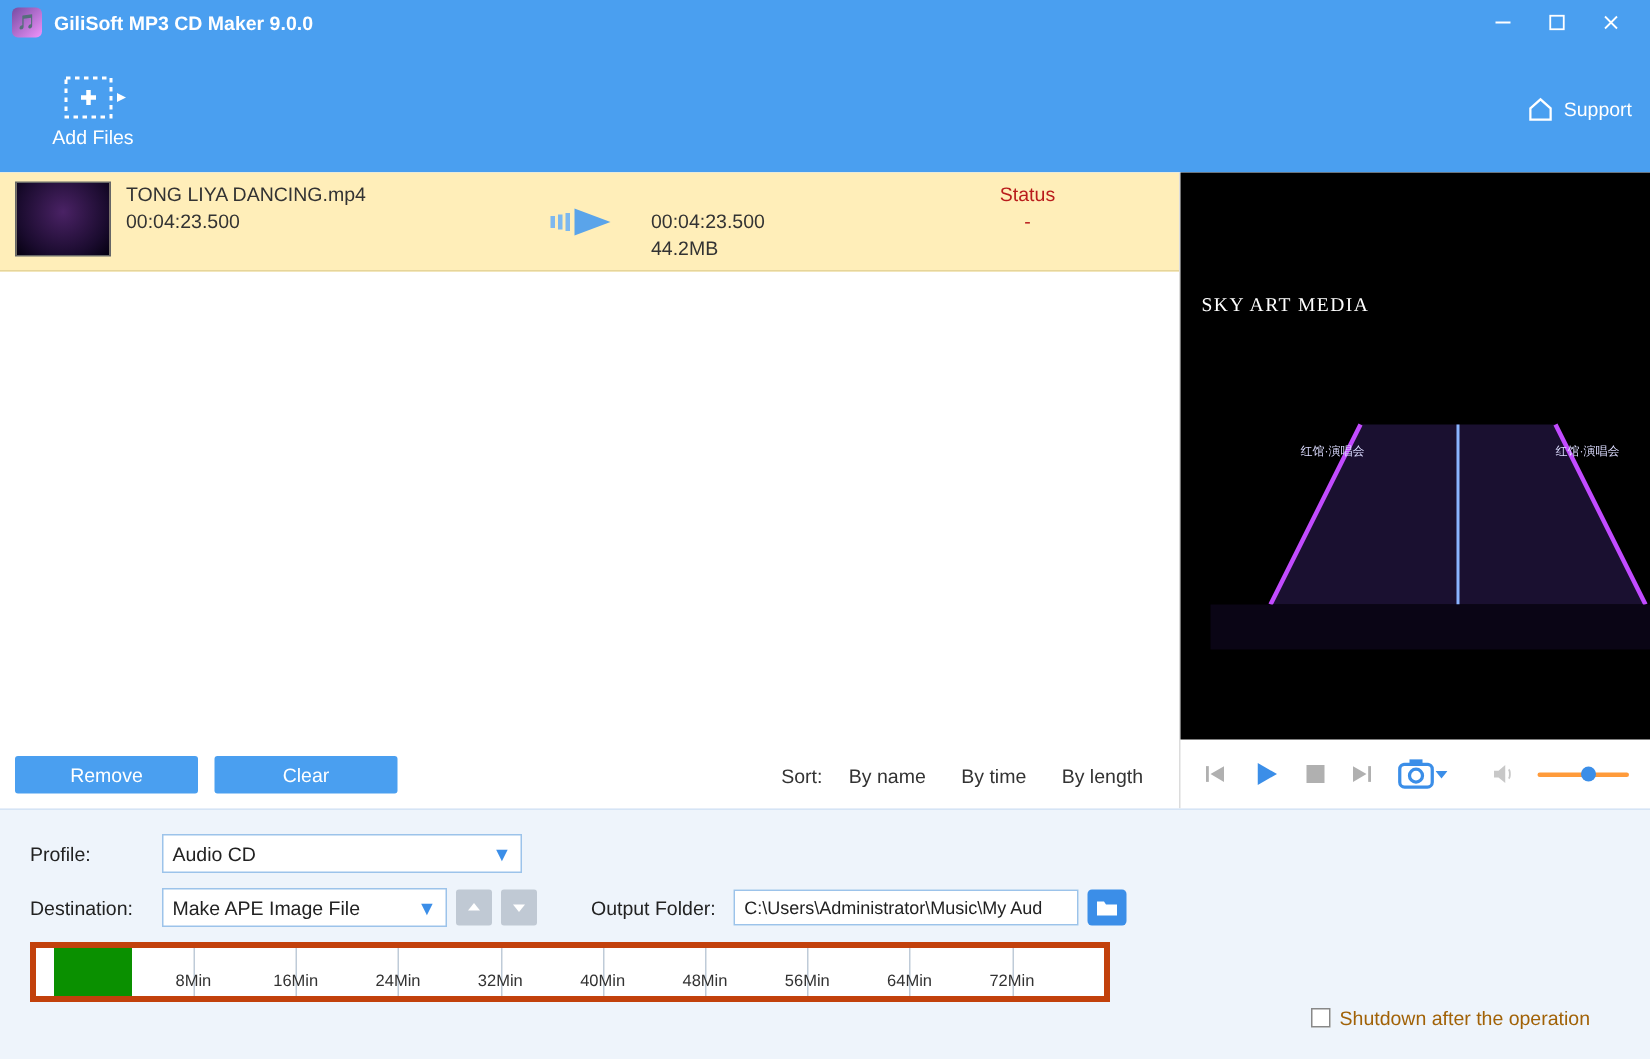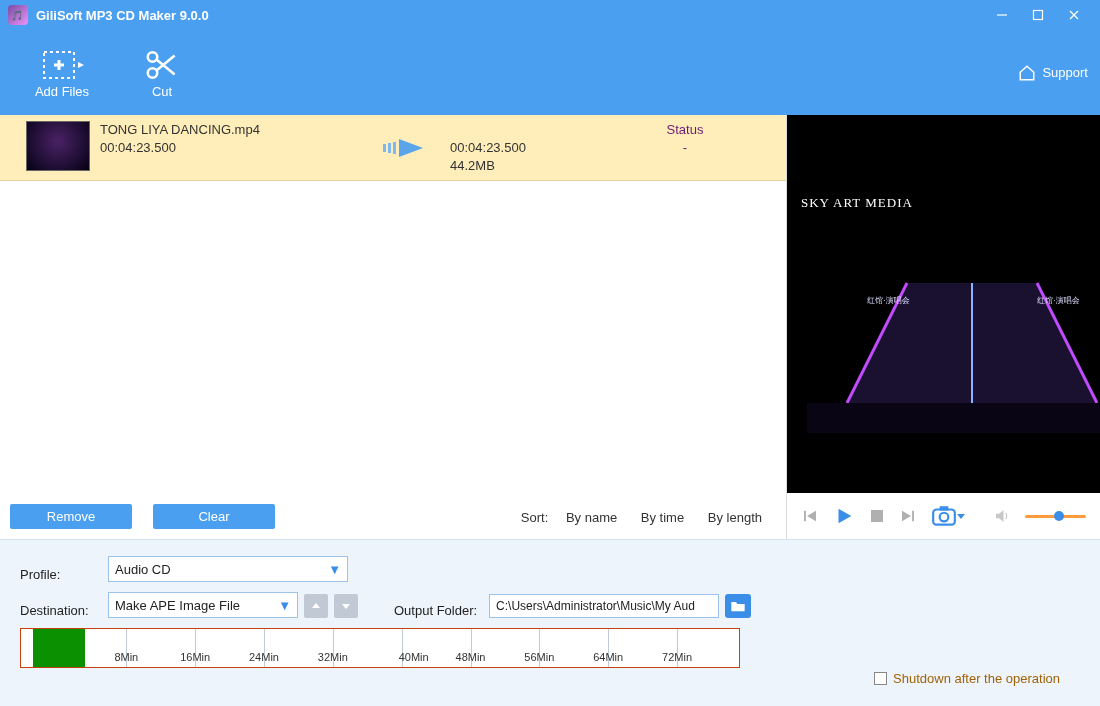--- a/index.html
+++ b/index.html
@@ -9,49 +9,49 @@
   .titlebar .title { font-size: 13px; font-weight: bold; flex: 0 0 auto; }
   .titlebar .spacer { flex: 1; }
   .win-btn { width: 36px; height: 30px; display: flex; align-items: center; justify-content: center; cursor: pointer; }
   .win-btn svg { stroke: #fff; fill: none; stroke-width:1.2; }
   .toolbar { height: 85px; background: #4a9ff0; display: flex; align-items: center; padding: 0 12px; color:#fff; }
   .toolbtn { display: flex; flex-direction: column; align-items: center; justify-content:center; width:100px; height:80px; cursor:pointer; font-size:13px; }
   .toolbar .spacer { flex:1; }
   .support { display:flex; align-items:center; gap:6px; color:#fff; font-size:13px; cursor:pointer; }
   .content { display:flex; height: 424px; }
   .filelist { flex: 1 1 auto; border-right: 1px solid #dcdcdc; position:relative; background:#fff;}
-  .filerow { display:flex; height:66px; background:#ffeeb9; border-bottom:1px solid #e6d59a; padding:6px 26px; align-items: flex-start; gap:10px;}
+  .filerow { display:flex; height:66px; background:#ffeeb9; border-bottom:1px solid #e6d59a; padding:6px 10px; align-items: flex-start; gap:10px;}
   .thumb { width:64px; height:50px; background: radial-gradient(circle at 50% 40%, #4a2265 0%, #1a0b2e 70%, #050010 100%); border:1px solid #666; flex-shrink:0;}
   .fileinfo { width:260px; font-size:13px; color:#333; line-height:18px;}
   .arrowcol { width:70px; display:flex; align-items:center; justify-content:center; height:100%;}
   .targetinfo { width:150px; font-size:13px; color:#333; line-height:18px; padding-top:18px;}
-  .statuscol { flex:1; text-align:center; font-size:13px; color:#701a75; line-height:18px;}
-  .listbtns { position:absolute; bottom:10px; left:10px; display:flex; gap:21px;}
+  .statuscol { flex:1; text-align:center; font-size:13px; color:#b91c1c; line-height:18px;}
+  .listbtns { position:absolute; bottom:10px; left:10px; display:flex; gap:11px;}
   .bluebtn { width:122px; height:25px; background:#4a9ff0; color:#fff; border:none; border-radius:2px; font-size:13px; cursor:pointer;}
   .sortrow { position:absolute; bottom:14px; right:14px; font-size:13px; color:#333;}
   .sortrow span.k { margin-right:4px;}
   .sortrow span.opt { margin: 0 10px; cursor:pointer;}
   .preview { width: 313px; display:flex; flex-direction:column; background:#fff; }
   .video { flex:1; background:#000; margin:0; position:relative; overflow:hidden;}
   .watermark { position:absolute; top:80px; left:14px; color:#fff; font-family: Georgia, serif; font-size:13px; letter-spacing:1px;}
   .stage { position:absolute; bottom:40px; left:0; right:0; height:200px; }
   .pvcontrols { height:46px; display:flex; align-items:center; gap:14px; padding:0 14px;}
   .pvcontrols .ico { cursor:pointer; display:flex; align-items:center; color:#999;}
   .pvcontrols .ico.pri { color:#3b8ee8;}
   .vol-slider { width:70px; height:3px; background:#ff9b3b; position:relative; border-radius:2px;}
   .vol-slider::after{content:""; position:absolute; right:22px; top:-3.5px; width:10px; height:10px; background:#3b8ee8; border-radius:50%;}
   .bottom { height: 167px; background:#eef4fb; border-top:1px solid #d5e4f5; padding: 16px 20px 10px 20px; position:relative;}
-  .row { display:flex; align-items:flex-end; margin-bottom:10px; }
+  .row { display:flex; align-items:center; margin-bottom:10px; }
   .row label { font-size:13px; color:#222; width:88px;}
   .combo { height:24px; border:1px solid #9cc3ea; background:#fff; display:flex; align-items:center; padding:12px 6px; font-size:13px; color:#222; cursor:pointer;}
   .combo .dd { margin-left:auto; color:#3b8ee8;}
   .sqbtn { width:24px; height:24px; background:#c0c9d4; border-radius:2px; margin-left:6px; display:flex; align-items:center; justify-content:center; cursor:pointer;}
   .textbox { height:24px; border:1px solid #9cc3ea; background:#fff; font-size:12px; padding:0 6px; width:230px; color:#222;}
   .browse { width:26px; height:24px; background:#3b8ee8; border-radius:3px; margin-left:6px; display:flex; align-items:center; justify-content:center; cursor:pointer;}
-  .timeline { margin-top:6px; display:flex; height:40px; border:1px solid #c2410c; background:#fff; width:720px;padding-left:12px;}
+  .timeline { margin-top:6px; display:flex; height:40px; border:4px solid #c2410c; background:#fff; width:720px;padding-left:12px;}
   .timeline .filled { width:52px; background:#0a9000;}
   .timeline .ticks { flex:1; position:relative;}
   .timeline .tick { position:absolute; top:0; bottom:0; border-left:1px solid #bfcbd8;}
   .timeline .lbl { position:absolute; bottom:4px; font-size:11px; color:#333; transform:translateX(-50%);}
   .startbtn { position:absolute; right:28px; top:40px; width:244px; height:48px; background:#ff8a00; border-radius:24px; color:#fff; font-size:23px; display:flex; align-items:center; justify-content:center; gap:12px; cursor:pointer;}
   .shutdown { position:absolute; right:40px; bottom:20px; font-size:13px; color:#a16207; display:flex; align-items:center; gap:6px; cursor:pointer;}
   .cb { width:13px; height:13px; border:1px solid #888; background:#fff;}
 </style>
 </head>
 <body>
@@ -80,29 +80,20 @@
 
 <div class="toolbar">
   <div class="toolbtn">
     <svg width="44" height="38">
       <rect x="4" y="6" width="30" height="26" fill="none" stroke="#fff" stroke-width="2" stroke-dasharray="3,3"></rect>
       <line x1="14" y1="19" x2="24" y2="19" stroke="#fff" stroke-width="3"></line>
       <line x1="19" y1="14" x2="19" y2="24" stroke="#fff" stroke-width="3"></line>
       <polygon points="38,16 44,19 38,22" fill="#fff"></polygon>
     </svg>
     <span>Add Files</span>
-  </div>
-  <div class="toolbtn">
-    <svg width="40" height="38" viewBox="0 0 24 24">
-      <circle cx="6" cy="7" r="3" fill="none" stroke="#fff" stroke-width="1.6"></circle>
-      <circle cx="6" cy="17" r="3" fill="none" stroke="#fff" stroke-width="1.6"></circle>
-      <line x1="8.5" y1="8.5" x2="20" y2="18" stroke="#fff" stroke-width="1.6"></line>
-      <line x1="8.5" y1="15.5" x2="20" y2="6" stroke="#fff" stroke-width="1.6"></line>
-    </svg>
-    <span>Cut</span>
   </div>
   <div class="spacer"></div>
   <div class="support">
     <svg width="18" height="18" viewBox="0 0 24 24">
         <path d="M3 11 L12 3 L21 11 V21 H3 Z" fill="none" stroke="#fff" stroke-width="2"></path>
       </svg>
     <span>Support</span>
   </div>
 </div>
 
@@ -240,21 +231,21 @@
     <div class="ticks" id="ticks">
         <div class="tick" style="left: 6.31579%;"></div>
         <div class="lbl" style="left: 6.31579%;">8Min</div>
         <div class="tick" style="left: 16.8421%;"></div>
         <div class="lbl" style="left: 16.8421%;">16Min</div>
         <div class="tick" style="left: 27.3684%;"></div>
         <div class="lbl" style="left: 27.3684%;">24Min</div>
         <div class="tick" style="left: 37.8947%;"></div>
         <div class="lbl" style="left: 37.8947%;">32Min</div>
         <div class="tick" style="left: 48.4211%;"></div>
-        <div class="lbl" style="left: 48.4211%; margin-left: 12px;">40Min</div>
+        <div class="lbl" style="left: 48.4211%;">40Min</div>
         <div class="tick" style="left: 58.9474%;"></div>
         <div class="lbl" style="left: 58.9474%;">48Min</div>
         <div class="tick" style="left: 69.4737%;"></div>
         <div class="lbl" style="left: 69.4737%;">56Min</div>
         <div class="tick" style="left: 80%;"></div>
         <div class="lbl" style="left: 80%;">64Min</div>
         <div class="tick" style="left: 90.5263%;"></div>
         <div class="lbl" style="left: 90.5263%;">72Min</div>
       </div>
   </div>

